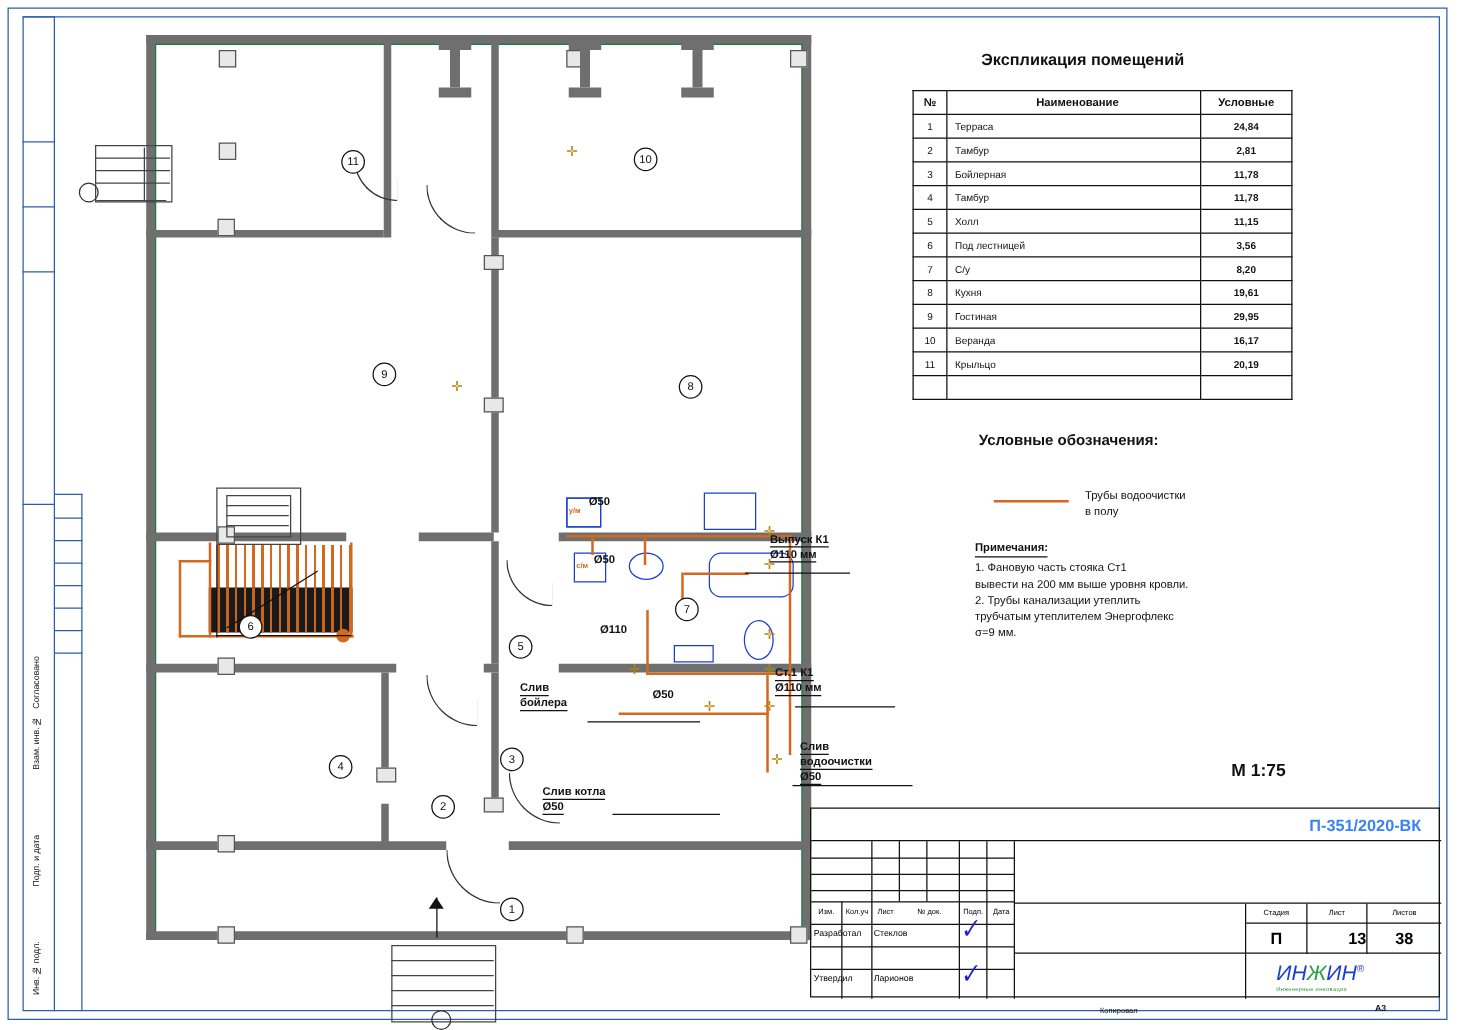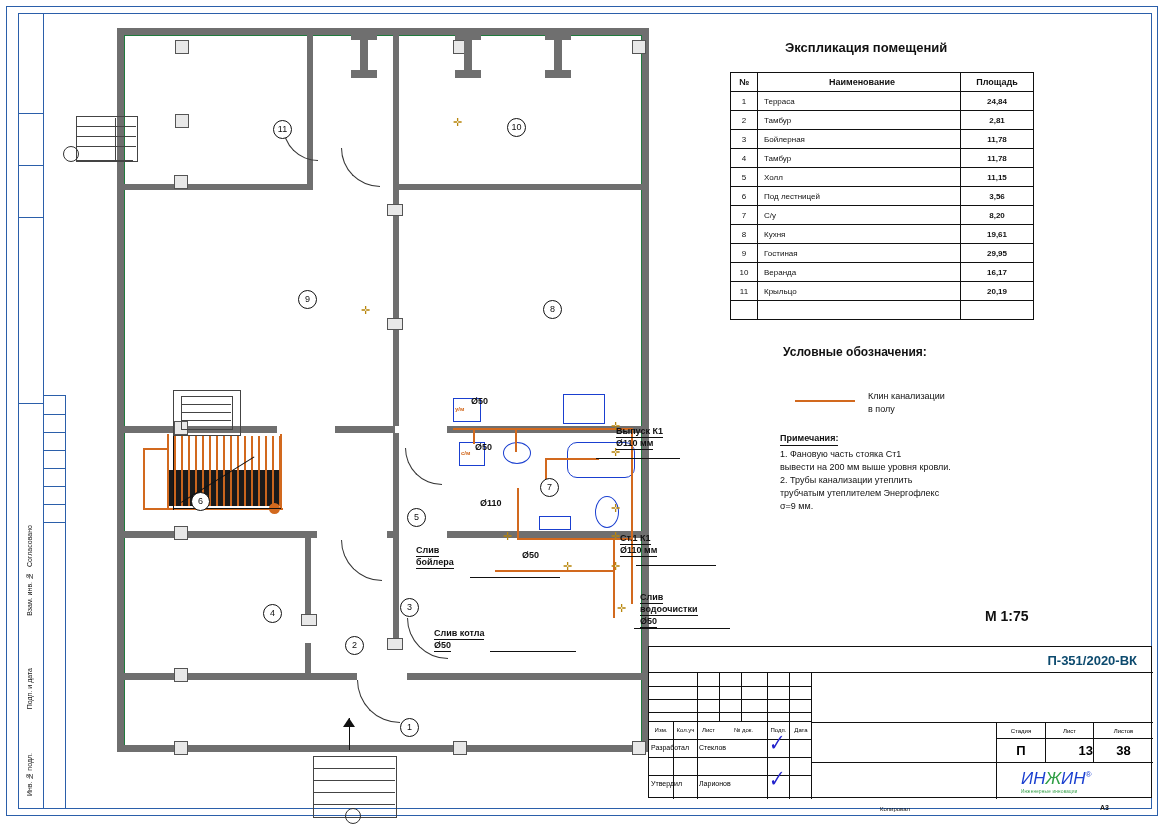--- a/index.html
+++ b/index.html
@@ -33,21 +33,21 @@
   .c-area{width:72px;text-align:center;font-weight:bold;}
   
   .legend-title{position:absolute;left:783px;top:345px;font-size:12px;font-weight:bold;color:#111;}
   .legend-line{position:absolute;left:795px;top:400px;width:60px;height:2px;background:#d2691e;}
   .legend-txt{position:absolute;left:868px;top:390px;font-size:9px;color:#111;line-height:13px;}
   .notes{position:absolute;left:780px;top:432px;font-size:9px;color:#111;line-height:13px;}
   .notes .nt{font-weight:bold;border-bottom:1px solid #111;display:inline-block;margin-bottom:2px;}
   .scale{position:absolute;left:985px;top:608px;font-size:14px;font-weight:bold;color:#111;}
   
   .tb{position:absolute;left:648px;top:646px;width:504px;height:152px;border:1px solid #111;box-sizing:border-box;}
-  .code{position:absolute;right:14px;top:8px;font-size:13px;font-weight:bold;color:#0c4a6e;}
+  .code{position:absolute;right:14px;top:8px;font-size:13px;font-weight:bold;color:#3b82f6;}
   .addr{position:absolute;left:655px;top:34px;width:330px;text-align:center;font-size:10px;font-weight:bold;color:#111;line-height:14px;}
   .kopir{position:absolute;left:880px;top:806px;font-size:6px;color:#111;}
   .a3{position:absolute;left:1100px;top:804px;font-size:7px;font-weight:bold;color:#111;}
   .logo{position:absolute;font-weight:normal;font-style:italic;color:#1a3fd0;font-size:17px;}
   .logo .g{color:#2f9e44;}
   .logo-sub{position:absolute;font-size:4.5px;color:#2f9e44;letter-spacing:.3px;}
   .sign{position:absolute;color:#2222cc;font-family:"Liberation Serif",serif;font-style:italic;font-size:20px;transform:rotate(-12deg);}
   .hatch{position:absolute;background:repeating-linear-gradient(90deg,#d2691e 0 2px,transparent 2px 7px);}
   .stair{position:absolute;border:1px solid #444;}
   .stair-l{position:absolute;background:#444;height:1px;}
@@ -265,21 +265,21 @@
   <div style="position:absolute;left:470px;top:577px;width:90px;height:1px;background:#111;"></div>
   <div style="position:absolute;left:490px;top:651px;width:86px;height:1px;background:#111;"></div>
   <div style="position:absolute;left:634px;top:628px;width:96px;height:1px;background:#111;"></div>
 
   <div class="expl-title">Экспликация помещений</div>
   <table class="expl">
     <tbody>
         <tr>
       <th class="c-no">№</th>
       <th class="c-name" style="text-align:center;">Наименование</th>
-      <th class="c-area">Площадь</th>
+      <th class="c-area">Условные</th>
     </tr>
     <tr>
           <td class="c-no">1</td>
           <td class="c-name">Терраса</td>
           <td class="c-area">24,84</td>
         </tr>
     <tr>
           <td class="c-no">2</td>
           <td class="c-name">Тамбур</td>
           <td class="c-area">2,81</td>
@@ -333,21 +333,21 @@
           <td class="c-no"></td>
           <td class="c-name"></td>
           <td class="c-area"></td>
         </tr>
   </tbody>
     </table>
 
   <div class="legend-title">Условные обозначения:</div>
   <div class="legend-line"></div>
   <div class="legend-txt">
-    <span>Клин канализации</span><br>
+    <span>Трубы водоочистки</span><br>
     <span>в полу</span>
   </div>
 
   <div class="notes">
     <span class="nt">Примечания:</span><br>
     <span>1.    Фановую часть стояка Ст1</span><br>
     <span>вывести на 200 мм выше уровня кровли.</span><br>
     <span>2.    Трубы канализации утеплить</span><br>
     <span>трубчатым утеплителем Энергофлекс</span><br>
     <span>σ=9 мм.</span>

